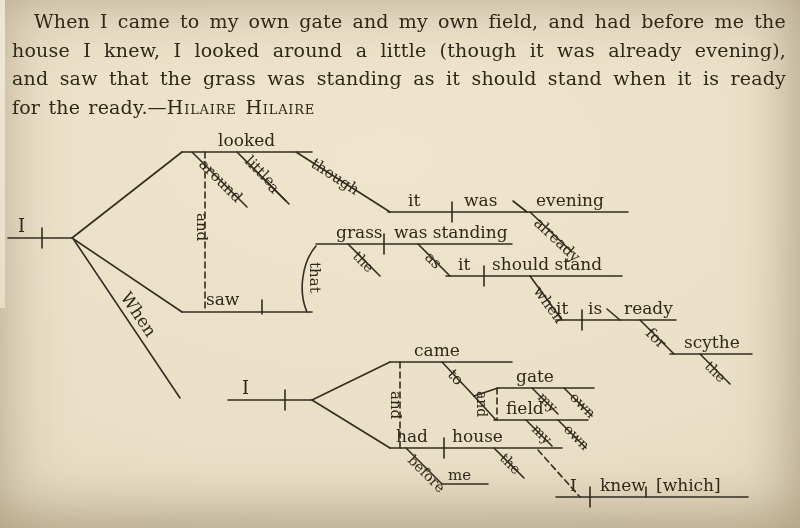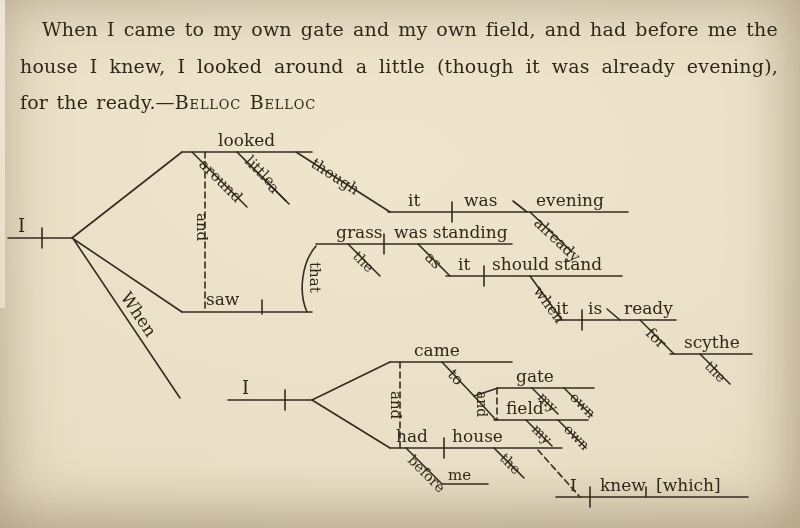--- a/index.html
+++ b/index.html
@@ -15,42 +15,43 @@
   .edge-left{
     position:absolute;left:0;top:0;bottom:220px;width:5px;
     background:linear-gradient(#f9f4e6,#efe7d0);
     opacity:.75;
   }
   .quote{
     position:absolute;top:5px;left:8px;right:10px;
     font-size:19px;line-height:24.5px;
     word-spacing:2px;letter-spacing:.2px;
   }
-  .quote p{margin:12px;}
+  .quote p{margin:4px;}
   .just{text-align:justify;text-align-last:justify;}
   .indent{text-indent:22px;}
   .sc{font-variant:small-caps;letter-spacing:.8px;}
   svg{position:absolute;left:0;top:0;}
   svg path{stroke:#332c21;stroke-width:1.6;fill:none;stroke-linecap:round;}
   svg path.dash{stroke-dasharray:6 4;}
   svg text{fill:#2f2818;font-family:"DejaVu Serif", serif;font-size:17px;}
   svg text.s{font-size:15px;}
   svg text.xs{font-size:14px;}
   svg text.big{font-size:18px;}
 </style>
 </head>
 <body>
 
 <div class="page">
   <div class="edge-left"></div>
 
   <div class="quote">
     <p class="just indent">When I came to my own gate and my own field, and had before me the</p>
     <p class="just">house I knew, I looked around a little (though it was already evening),</p>
-    <p><span>for the ready.—</span><span class="sc">Belloc Belloc</span></p>
+    <p class="just">and saw that the grass was standing as it should stand when it is ready</p>
+    <p><span>for the ready.—</span><span class="sc">Hilaire Hilaire</span></p>
   </div>
 
   <svg width="800" height="528" viewBox="0 0 528">
     <g>
 
       <path d="M8 238 H72"></path>
       <path d="M42 228 V248"></path>
       <path d="M72 238 L182 152"></path>
       <path d="M72 238 L182 312"></path>
       <path d="M182 152 H312"></path>

